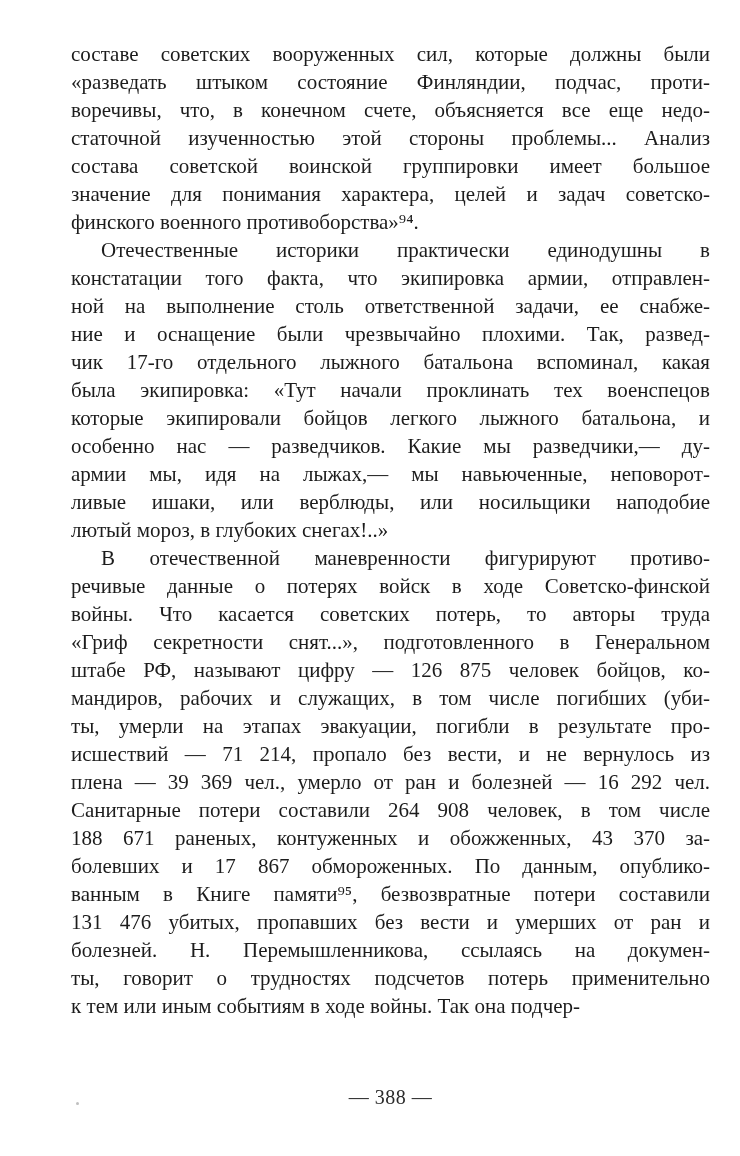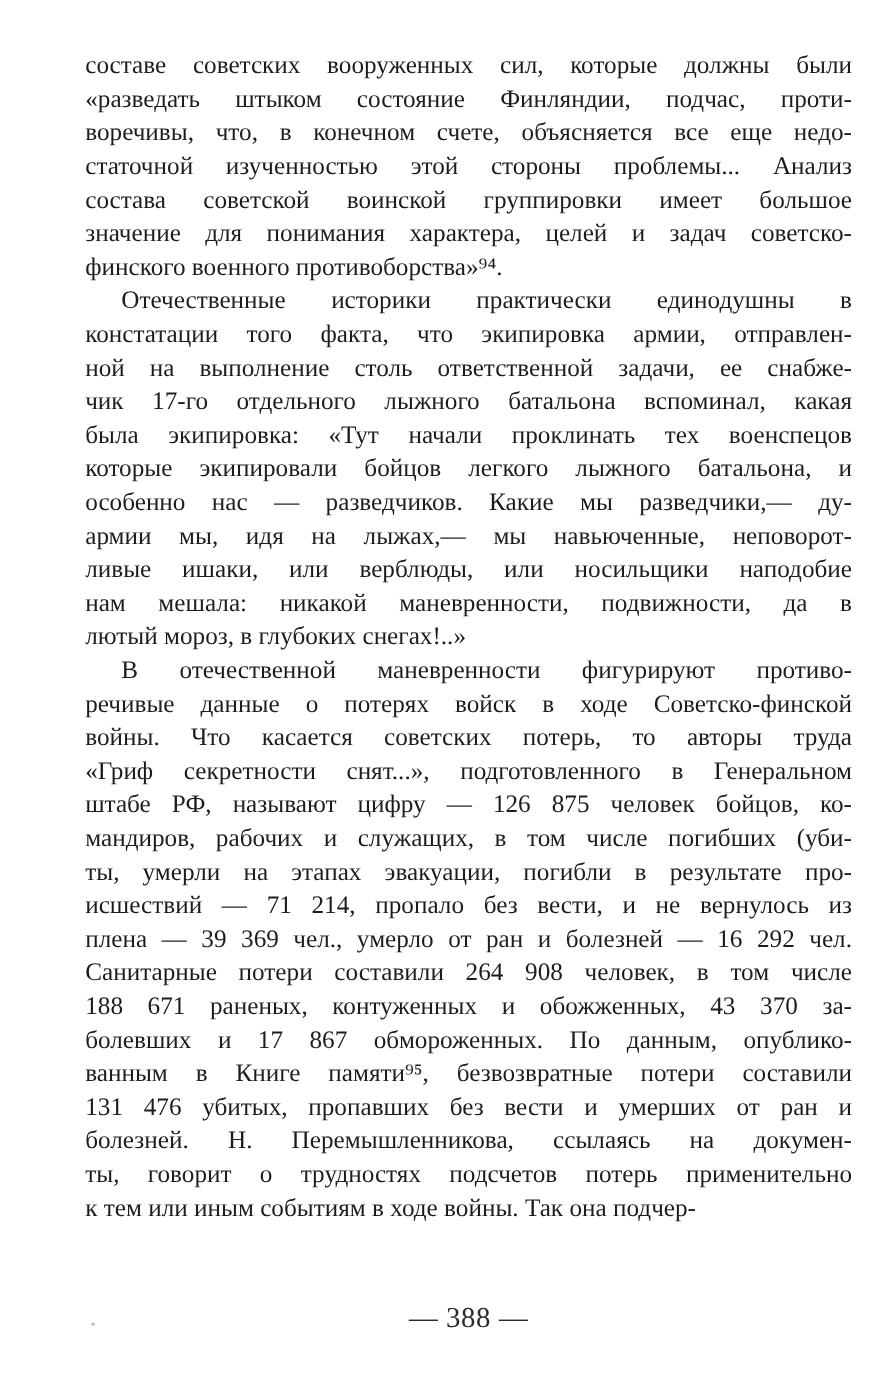--- a/index.html
+++ b/index.html
@@ -41,21 +41,21 @@
   .paragraph.indented .text-line:first-child {
     text-indent: 30px;
   }
   .page-number {
     position: absolute;
     left: 71px;
     top: 1086px;
     width: 639px;
     text-align: center;
     font-family: "Liberation Serif", "DejaVu Serif", serif;
-    font-size: 24px;
+    font-size: 20px;
     color: #2b2b2b;
     letter-spacing: 0.5px;
   }
   .print-speck {
     position: absolute;
     left: 76px;
     top: 1102px;
     width: 3px;
     height: 3px;
     border-radius: 50%;
@@ -74,27 +74,27 @@
         <div class="text-line">воречивы, что, в конечном счете, объясняется все еще недо-</div>
         <div class="text-line">статочной изученностью этой стороны проблемы... Анализ</div>
         <div class="text-line">состава советской воинской группировки имеет большое</div>
         <div class="text-line">значение для понимания характера, целей и задач советско-</div>
         <div class="text-line last-line">финского военного противоборства»⁹⁴.</div>
       </div>
       <div class="paragraph indented">
         <div class="text-line">Отечественные историки практически единодушны в</div>
         <div class="text-line">констатации того факта, что экипировка армии, отправлен-</div>
         <div class="text-line">ной на выполнение столь ответственной задачи, ее снабже-</div>
+        <div class="text-line">ние и оснащение были чрезвычайно плохими. Так, развед-</div>
         <div class="text-line">чик 17-го отдельного лыжного батальона вспоминал, какая</div>
         <div class="text-line">была экипировка: «Тут начали проклинать тех военспецов</div>
         <div class="text-line">которые экипировали бойцов легкого лыжного батальона, и</div>
         <div class="text-line">особенно нас — разведчиков. Какие мы разведчики,— ду-</div>
         <div class="text-line">армии мы, идя на лыжах,— мы навьюченные, неповорот-</div>
         <div class="text-line">ливые ишаки, или верблюды, или носильщики наподобие</div>
-        <div class="text-line">нам мешала: никакой маневренности, подвижности, да в</div>
         <div class="text-line last-line">лютый мороз, в глубоких снегах!..»</div>
       </div>
       <div class="paragraph indented">
         <div class="text-line">В отечественной маневренности фигурируют противо-</div>
         <div class="text-line">речивые данные о потерях войск в ходе Советско-финской</div>
         <div class="text-line">войны. Что касается советских потерь, то авторы труда</div>
         <div class="text-line">«Гриф секретности снят...», подготовленного в Генеральном</div>
         <div class="text-line">штабе РФ, называют цифру — 126 875 человек бойцов, ко-</div>
         <div class="text-line">мандиров, рабочих и служащих, в том числе погибших (уби-</div>
         <div class="text-line">ты, умерли на этапах эвакуации, погибли в результате про-</div>

